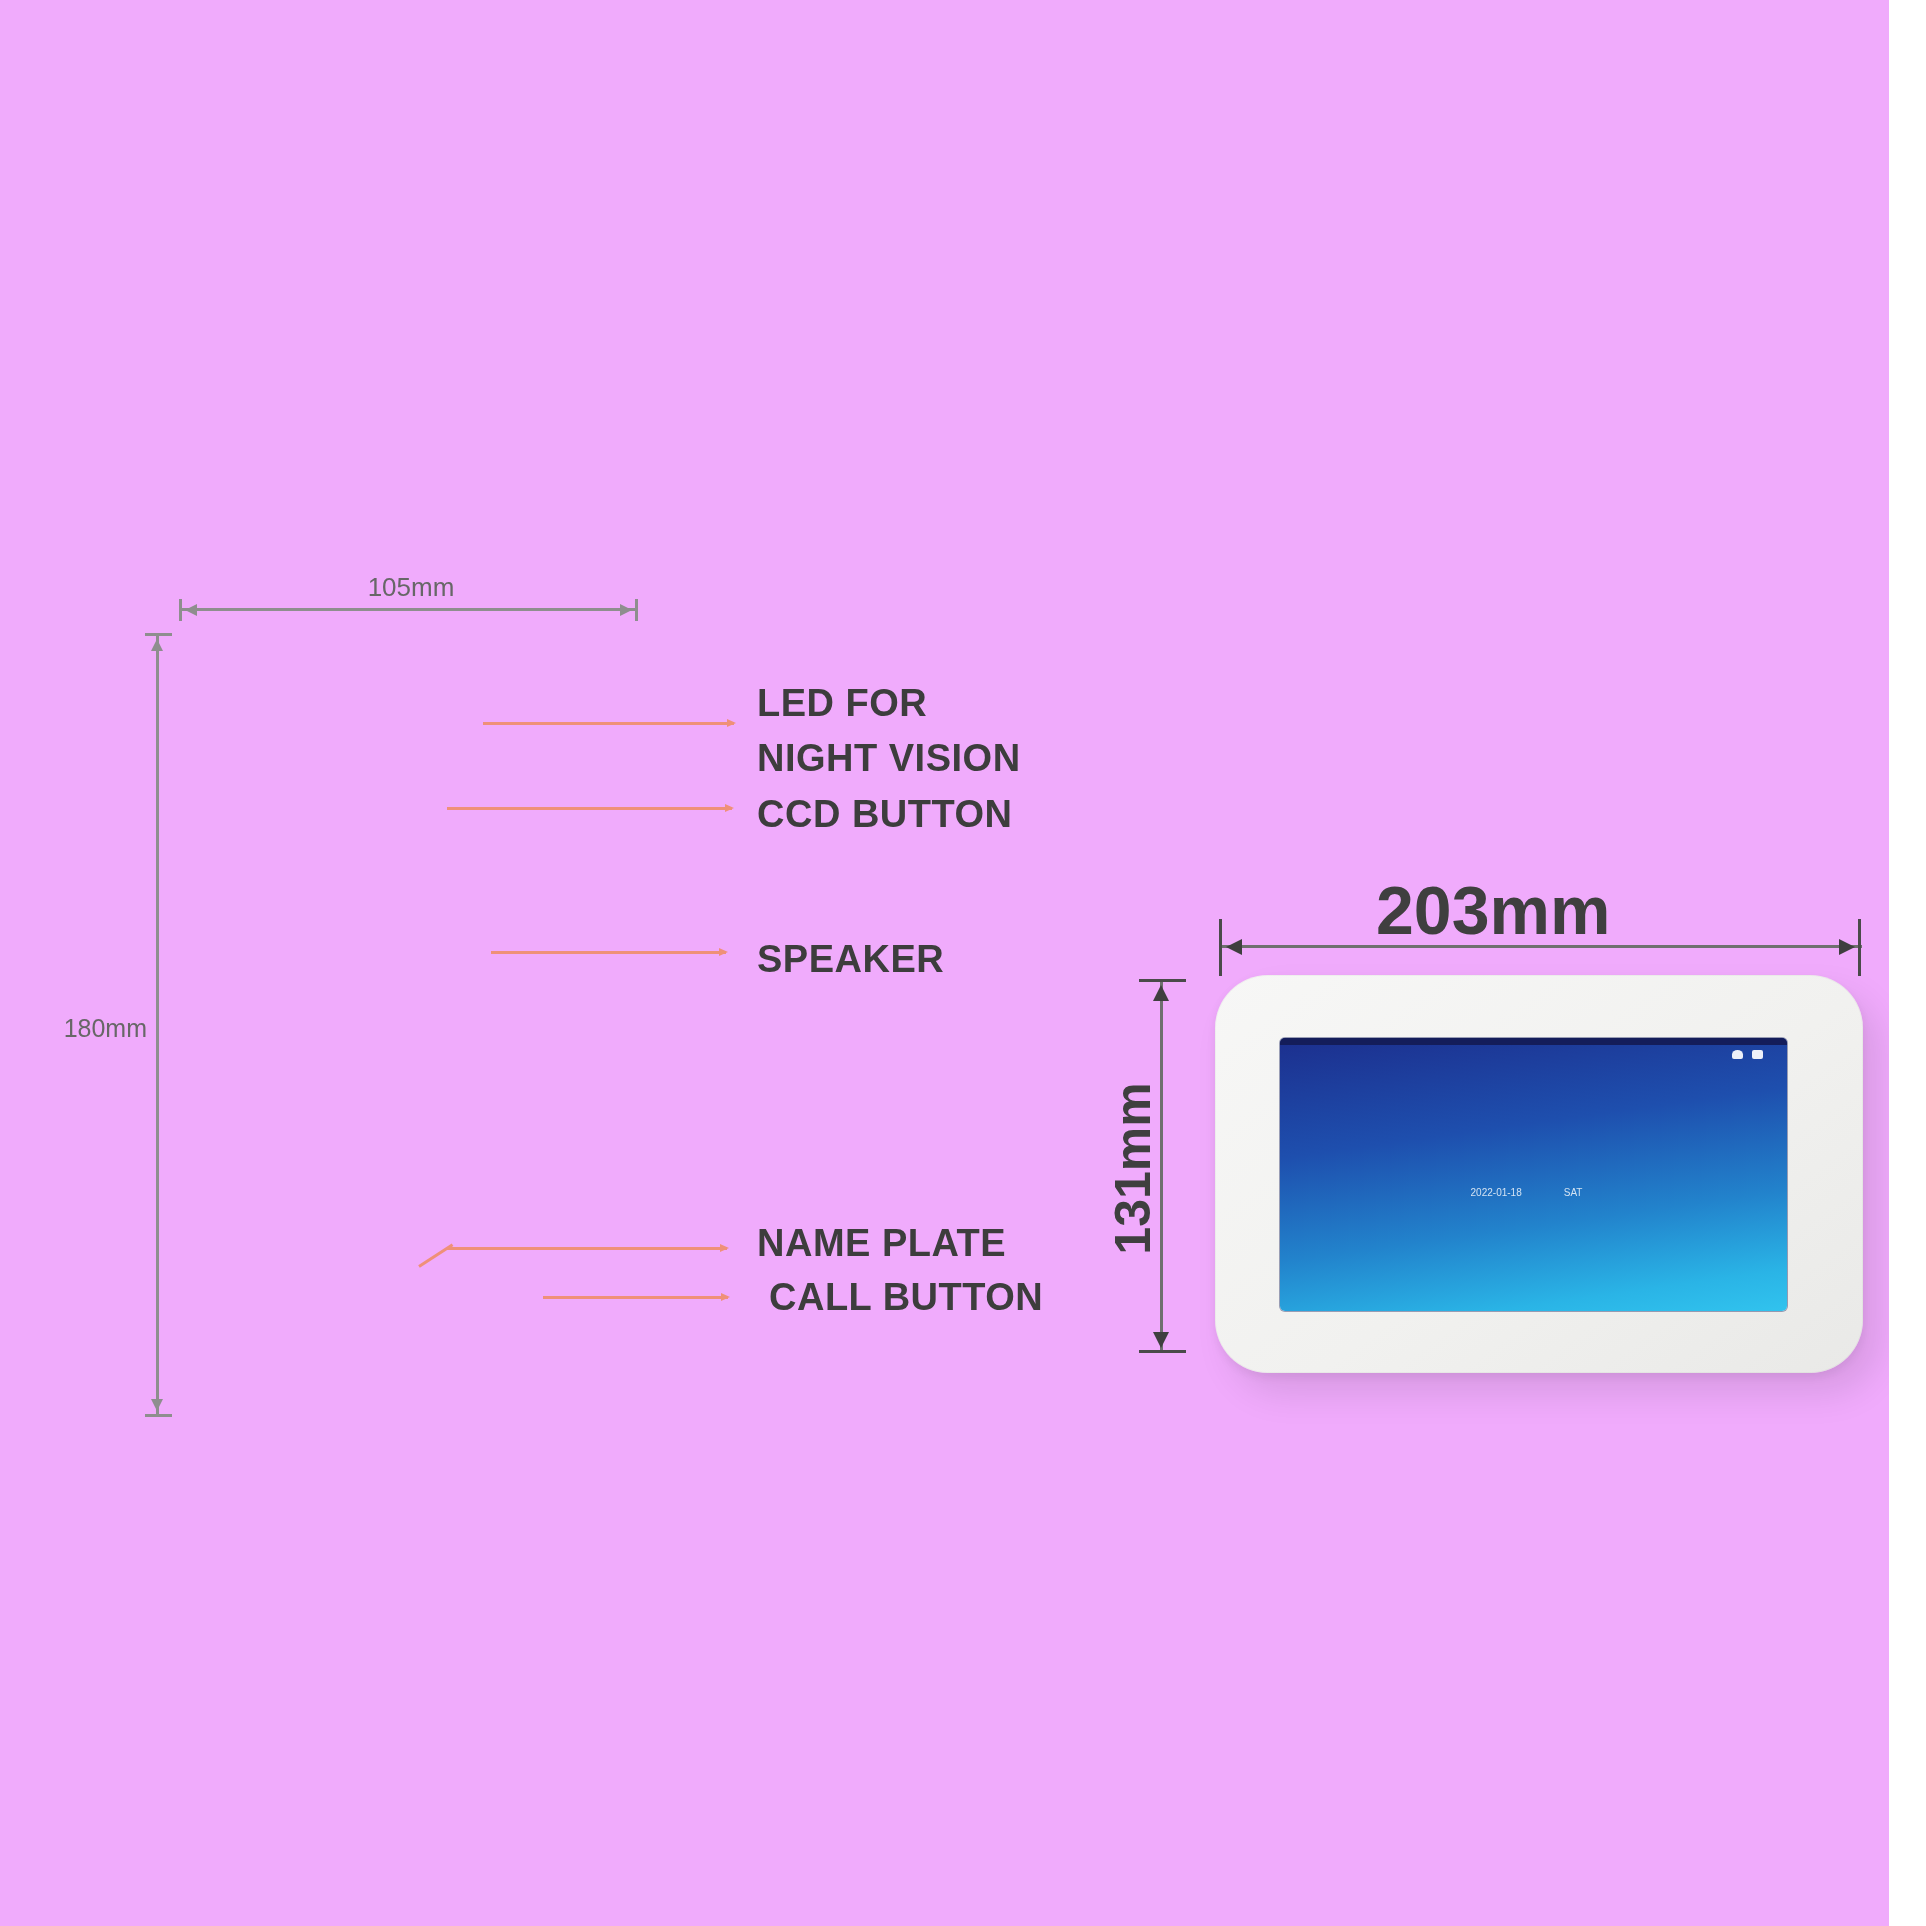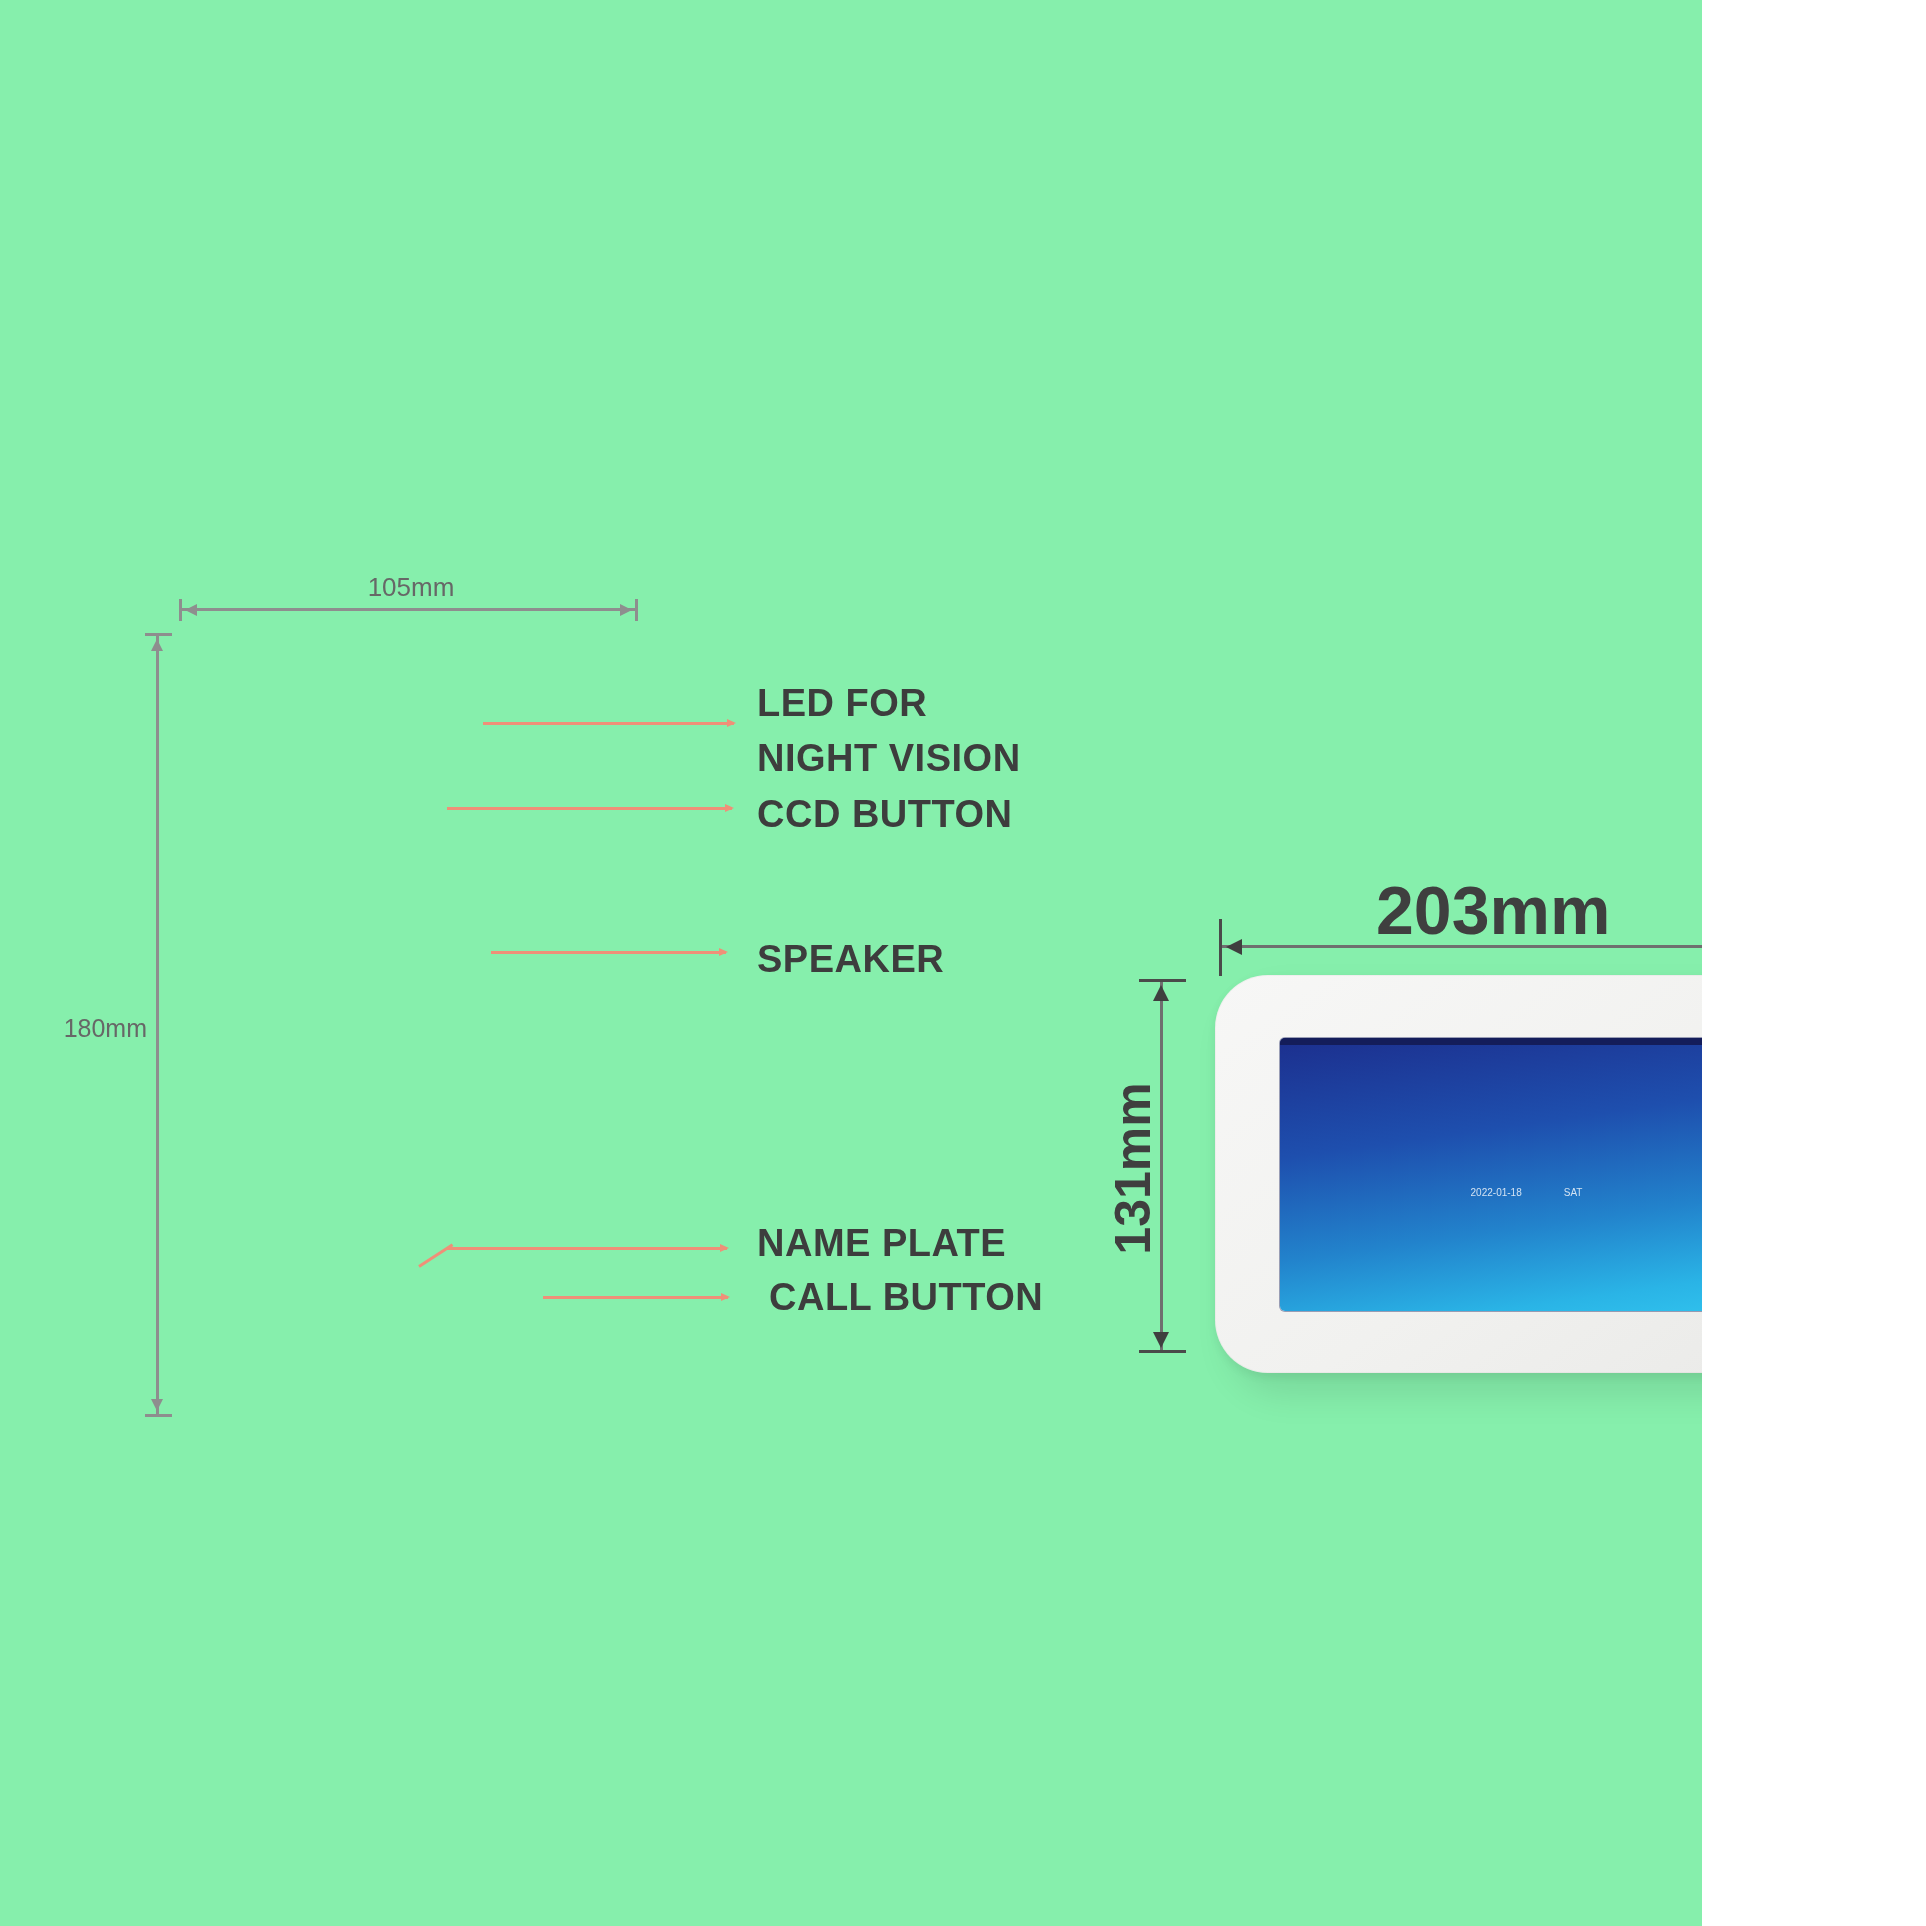--- a/index.html
+++ b/index.html
@@ -1,17 +1,17 @@
 <!DOCTYPE html>
 <html><head>
 <meta charset="utf-8">
 <style>
   html,body{margin:0;padding:0;background:#fff;}
-  .canvas{position:relative;width:1680px;height:1927px;background:#86efac;overflow:hidden;
-          font-family:"Liberation Sans",sans-serif;padding-left:22px;}
+  .canvas{position:relative;width:1889px;height:1927px;background:#f0abfc;overflow:hidden;
+          font-family:"Liberation Sans",sans-serif;}
   .abs{position:absolute;}
 
   
   .dline{position:absolute;background:#8e8e8e;}
   .dtick{position:absolute;background:#8e8e8e;}
   .dim-label{position:absolute;color:#676767;}
   .arr{position:absolute;width:0;height:0;}
 
   #dim105-line{left:181px;top:608px;width:455px;height:3px;}
   #dim105-tl{left:179px;top:599px;width:3px;height:22px;}

